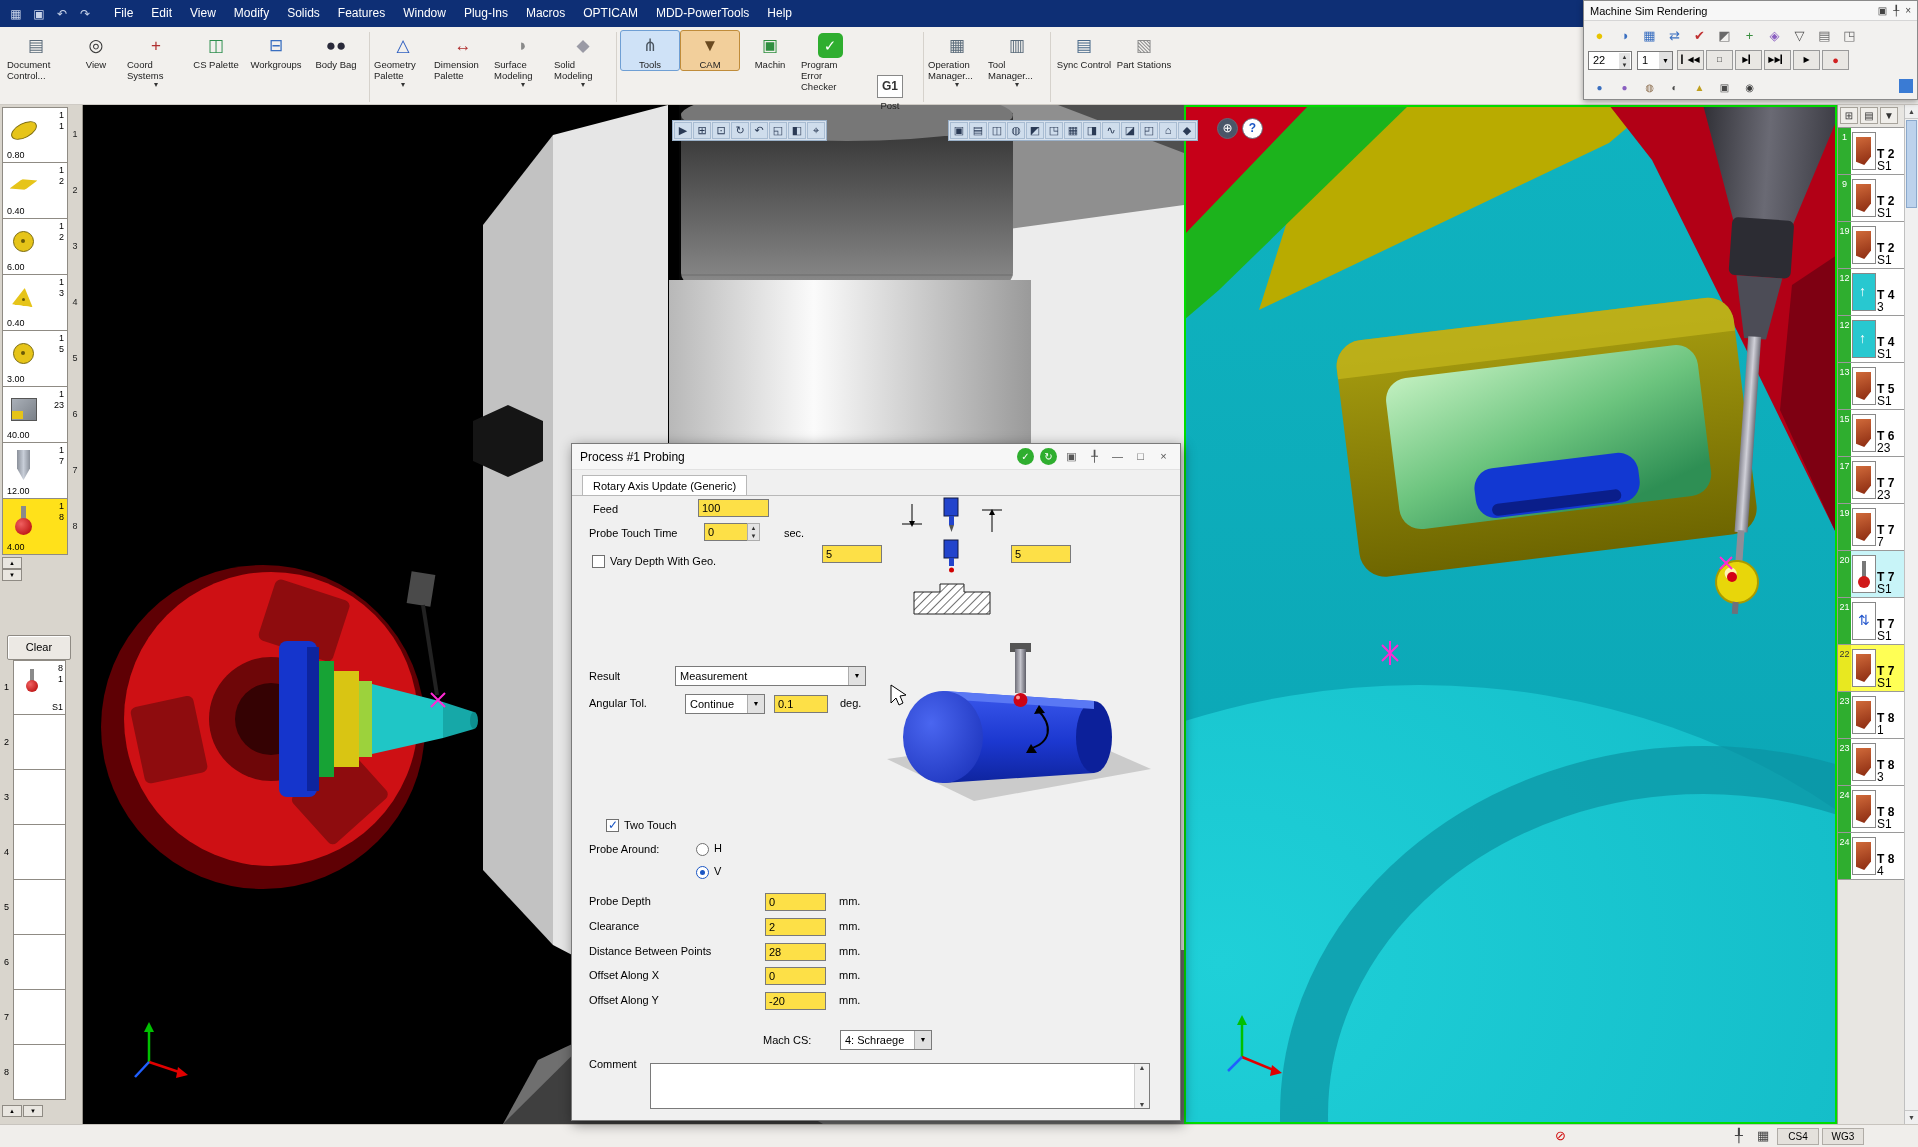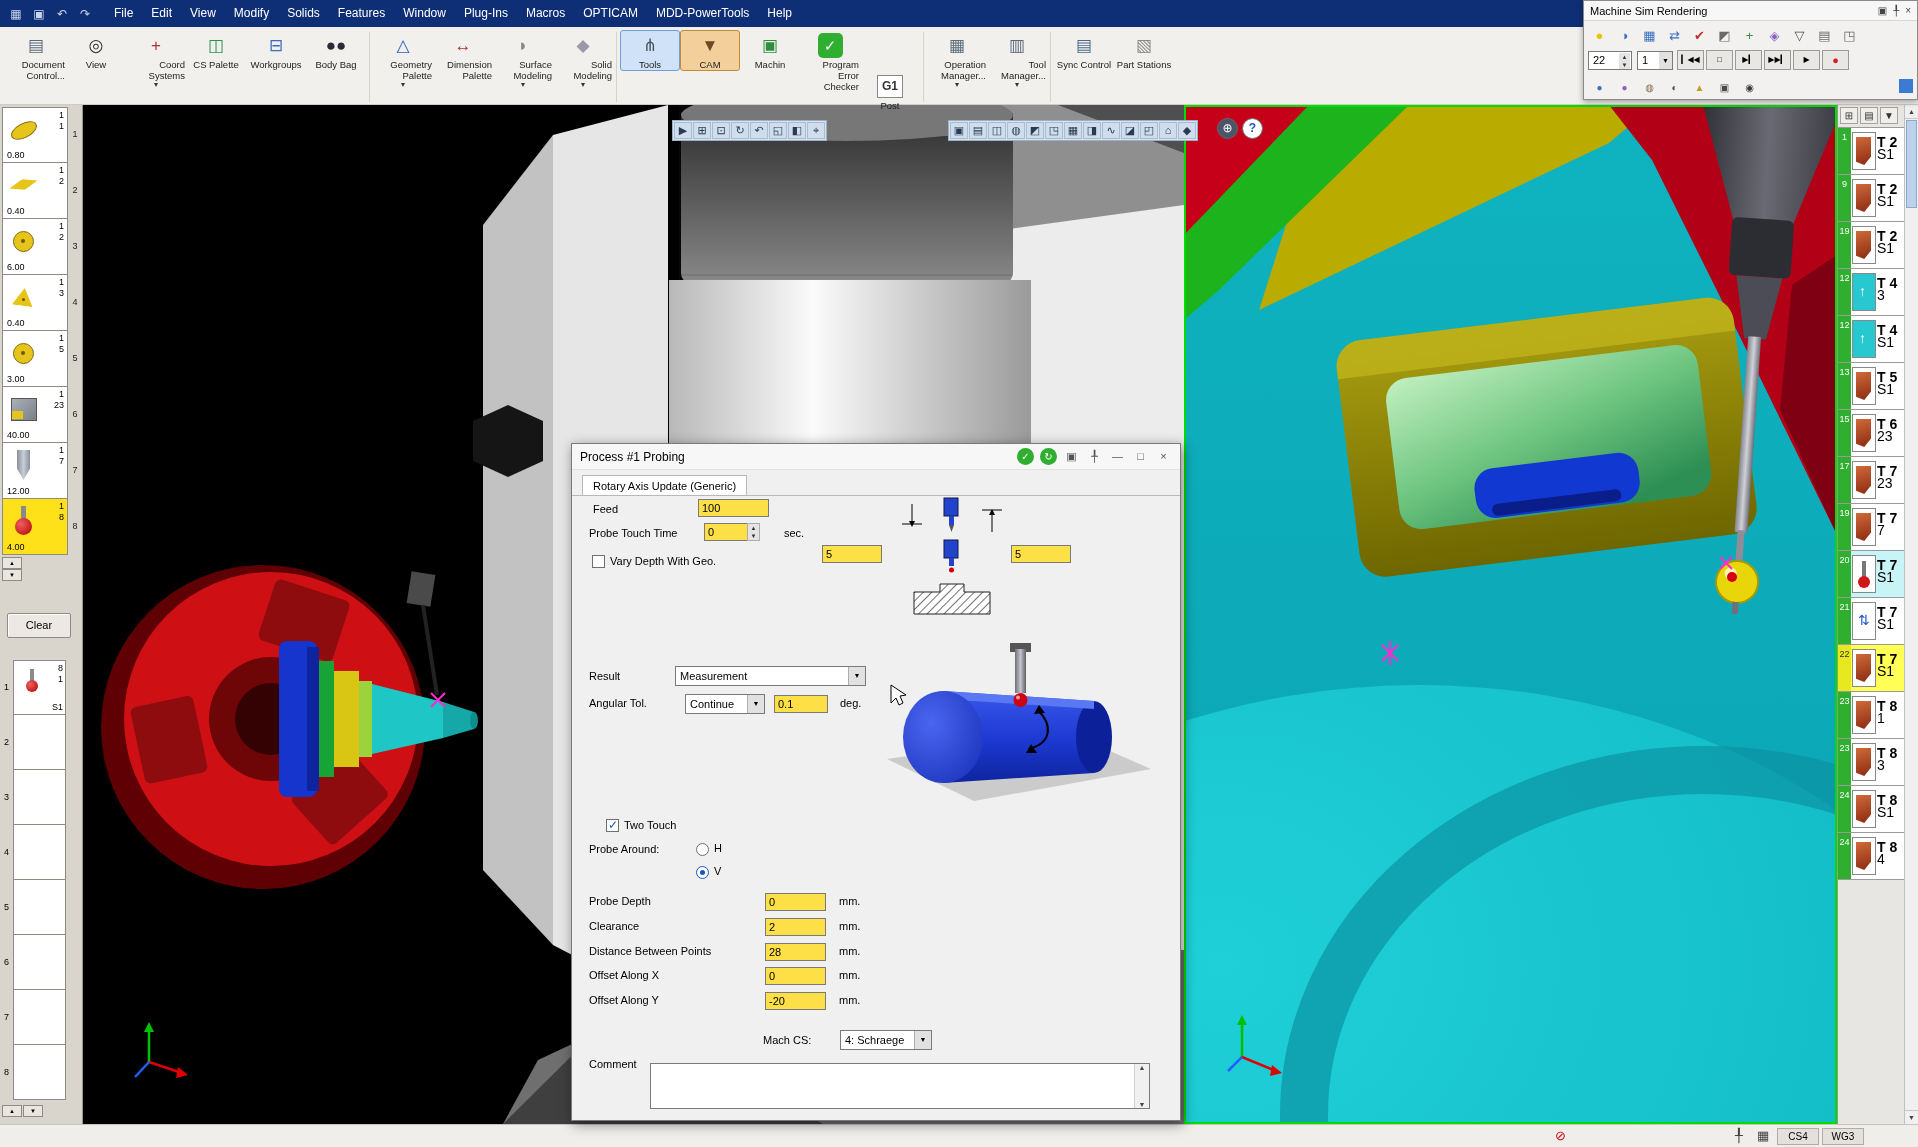--- a/index.html
+++ b/index.html
@@ -12,21 +12,21 @@
 .menu-item{padding:0 9px;line-height:27px;font-size:12px;color:#fff;cursor:default}
 .app-title{position:absolute;left:1085px;top:0;line-height:27px;font-size:12px;color:#fff;white-space:nowrap}
 
 #toolbar{position:absolute;top:27px;left:0;width:1918px;height:78px;background:#f2f0ed;border-bottom:1px solid #cfcbc5;display:flex;align-items:flex-start;padding:3px 0 0 6px;z-index:40}
 .tb-btn{width:60px;display:flex;flex-direction:column;align-items:center;padding-top:1px;border:1px solid transparent;border-radius:3px}
 .tb-btn.sel-blue{background:#cfe2f7;border-color:#6f9fd4}
 .tb-btn.sel-orange{background:#f2cf9b;border-color:#c08c3a}
 .tb-icon{width:30px;height:27px;font-size:17px;line-height:27px;text-align:center}
 .tb-icon.green{background:#2fae2f;color:#fff !important;border-radius:5px;width:25px;height:25px;line-height:25px;font-size:15px;margin:1px 0}
 .tb-icon.boxed{font-size:12px;font-weight:bold;border:1px solid #888;background:#fff;width:26px;height:23px;line-height:21px;margin:2px 0}
-.tb-label{font-size:9.5px;line-height:11px;text-align:right;color:#222}
+.tb-label{font-size:9.5px;line-height:11px;text-align:left;color:#222}
 .tb-dd{font-size:8px;color:#333;line-height:8px}
 .tb-sep{width:1px;align-self:stretch;background:#d6d2cc;margin:2px 3px}
 
 #sim-panel{position:absolute;left:1583px;top:0;width:335px;height:100px;background:#f2f1ef;border:1px solid #8a8a8a;box-shadow:0 2px 6px rgba(0,0,0,.35);z-index:60}
 .sp-title{height:20px;display:flex;align-items:center;padding:0 6px;font-size:11px;background:#f7f7f7;border-bottom:1px solid #d6d6d6}
 .sp-title-icons{margin-left:auto;display:flex;gap:6px;font-size:10px;color:#444}
 .sp-row{display:flex;align-items:center;gap:2px;padding:1px 4px;height:26px}
 .sp-ic{width:23px;height:21px;text-align:center;line-height:21px;font-size:13px;border:1px solid transparent}
 .sp-spin{width:44px;height:19px;border:1px solid #7a7a7a;background:#fff;font-size:11px;display:flex;align-items:center;padding-left:4px;position:relative}
 .sp-spin .arrs{position:absolute;right:1px;top:1px;width:11px;font-size:6px;line-height:8px;text-align:center;color:#333;background:#e4e4e4}
@@ -57,21 +57,21 @@
 .triangle-insert::after{left:16px;top:18px;width:3px;height:3px;background:#6a5a08;border-radius:50%}
 .groove-tool::before{left:5px;top:6px;width:24px;height:21px;background:linear-gradient(135deg,#aab0b8,#7a8088);border:1px solid #555}
 .groove-tool::after{left:6px;top:19px;width:11px;height:8px;background:#e6c419}
 .drill::before{left:11px;top:2px;width:13px;height:30px;background:linear-gradient(90deg,#8a909a,#c8ced8,#8a909a);clip-path:polygon(0 0,100% 0,100% 62%,50% 100%,0 62%)}
 .ball-tool::before{left:15px;top:2px;width:5px;height:13px;background:#8a8a8a}
 .ball-tool::after{left:9px;top:14px;width:17px;height:17px;border-radius:50%;background:radial-gradient(circle at 35% 35%,#f06060,#b00000)}
 .probe-tool::before{left:13px;top:3px;width:4px;height:12px;background:#8a8a8a}
 .probe-tool::after{left:9px;top:14px;width:12px;height:12px;border-radius:50%;background:radial-gradient(circle at 35% 35%,#f06060,#b00000)}
 #palette-spin{position:absolute;left:2px;top:452px;width:20px;height:24px}
 .pspin{width:20px;height:12px;border:1px solid #8f8b84;background:#e9e6e0;font-size:6px;text-align:center;line-height:11px}
-#clear-btn{position:absolute;left:7px;top:508px;width:64px;height:25px;background:#ece9e4;border:1px solid #8f8b84;border-radius:2px;box-shadow:inset 1px 1px 0 #fff;font-size:11px;text-align:center;line-height:23px}
+#clear-btn{position:absolute;left:7px;top:530px;width:64px;height:25px;background:#ece9e4;border:1px solid #8f8b84;border-radius:2px;box-shadow:inset 1px 1px 0 #fff;font-size:11px;text-align:center;line-height:23px}
 #palette-lower-nums{position:absolute;left:0;top:555px;width:13px}
 .lrow-num{height:55px;font-size:9px;text-align:center;padding-top:22px}
 #palette-lower{position:absolute;left:13px;top:555px;width:53px}
 .lcell{position:relative;height:55px;background:#fff;border:1px solid #8f8b84;border-top:none}
 .lcell:first-child{border-top:1px solid #8f8b84}
 .lqty{position:absolute;right:2px;top:2px;font-size:9px}
 .lsub{position:absolute;right:2px;top:13px;font-size:9px}
 .lst{position:absolute;right:2px;bottom:2px;font-size:9px}
 #palette-bottom{position:absolute;left:2px;top:1000px;display:flex;gap:1px}
 
@@ -93,21 +93,21 @@
 .op-tab{width:13px;font-size:9px;line-height:10px;text-align:center;padding-top:4px;word-break:break-all}
 .op-tab.green{background:#2fae2f;color:#fff}
 .op-tab.yellow{background:#e8e820;color:#333}
 .op-icon{width:24px;margin:4px 1px;border:1px solid #888;background:#fff;position:relative}
 .op-icon.turn::before{content:"";position:absolute;left:3px;top:4px;width:15px;height:28px;background:linear-gradient(160deg,#d06a3a,#8a2a10);clip-path:polygon(0 0,100% 0,100% 70%,55% 100%,0 88%)}
 .op-icon.mill{background:#28c8d0}
 .op-icon.mill::before{content:"↑";position:absolute;left:6px;top:9px;font-size:14px;color:#fff}
 .op-icon.probe::before{content:"";position:absolute;left:9px;top:5px;width:4px;height:16px;background:#777}
 .op-icon.probe::after{content:"";position:absolute;left:5px;top:20px;width:12px;height:12px;border-radius:50%;background:#d01818}
 .op-icon.transfer::before{content:"⇅";position:absolute;left:5px;top:9px;font-size:14px;color:#2255cc}
-.op-labels{flex:1;font-size:14px;padding-top:8px;line-height:12px}
+.op-labels{flex:1;font-size:12px;padding-top:20px;line-height:12px}
 .op-tool{font-weight:bold}
 #ops-scroll{position:absolute;right:0;top:0;width:14px;height:1019px;background:#f0f0f0;border-left:1px solid #c0c0c0;font-size:7px;text-align:center;color:#444}
 #ops-scroll .sc-up{height:14px;line-height:14px;border-bottom:1px solid #c8c8c8}
 #ops-scroll .sc-thumb{height:88px;background:#bcd2ec;border:1px solid #8aa8cc;margin:1px}
 #ops-scroll .sc-dn{position:absolute;bottom:0;left:0;right:0;height:14px;line-height:14px;border-top:1px solid #c8c8c8}
 
 #probing-dialog{position:absolute;left:571px;top:443px;width:610px;height:678px;background:#f0f0f0;border:1px solid #7a7a7a;box-shadow:2px 3px 12px rgba(0,0,0,.45);z-index:100}
 .dlg-title{height:26px;background:#f7f7f7;display:flex;align-items:center;padding:0 8px;border-bottom:1px solid #e2e2e2;font-size:12px}
 .dlg-icons{margin-left:auto;display:flex;gap:6px;align-items:center}
 .dic{width:17px;height:17px;text-align:center;line-height:17px;font-size:11px;color:#555}

